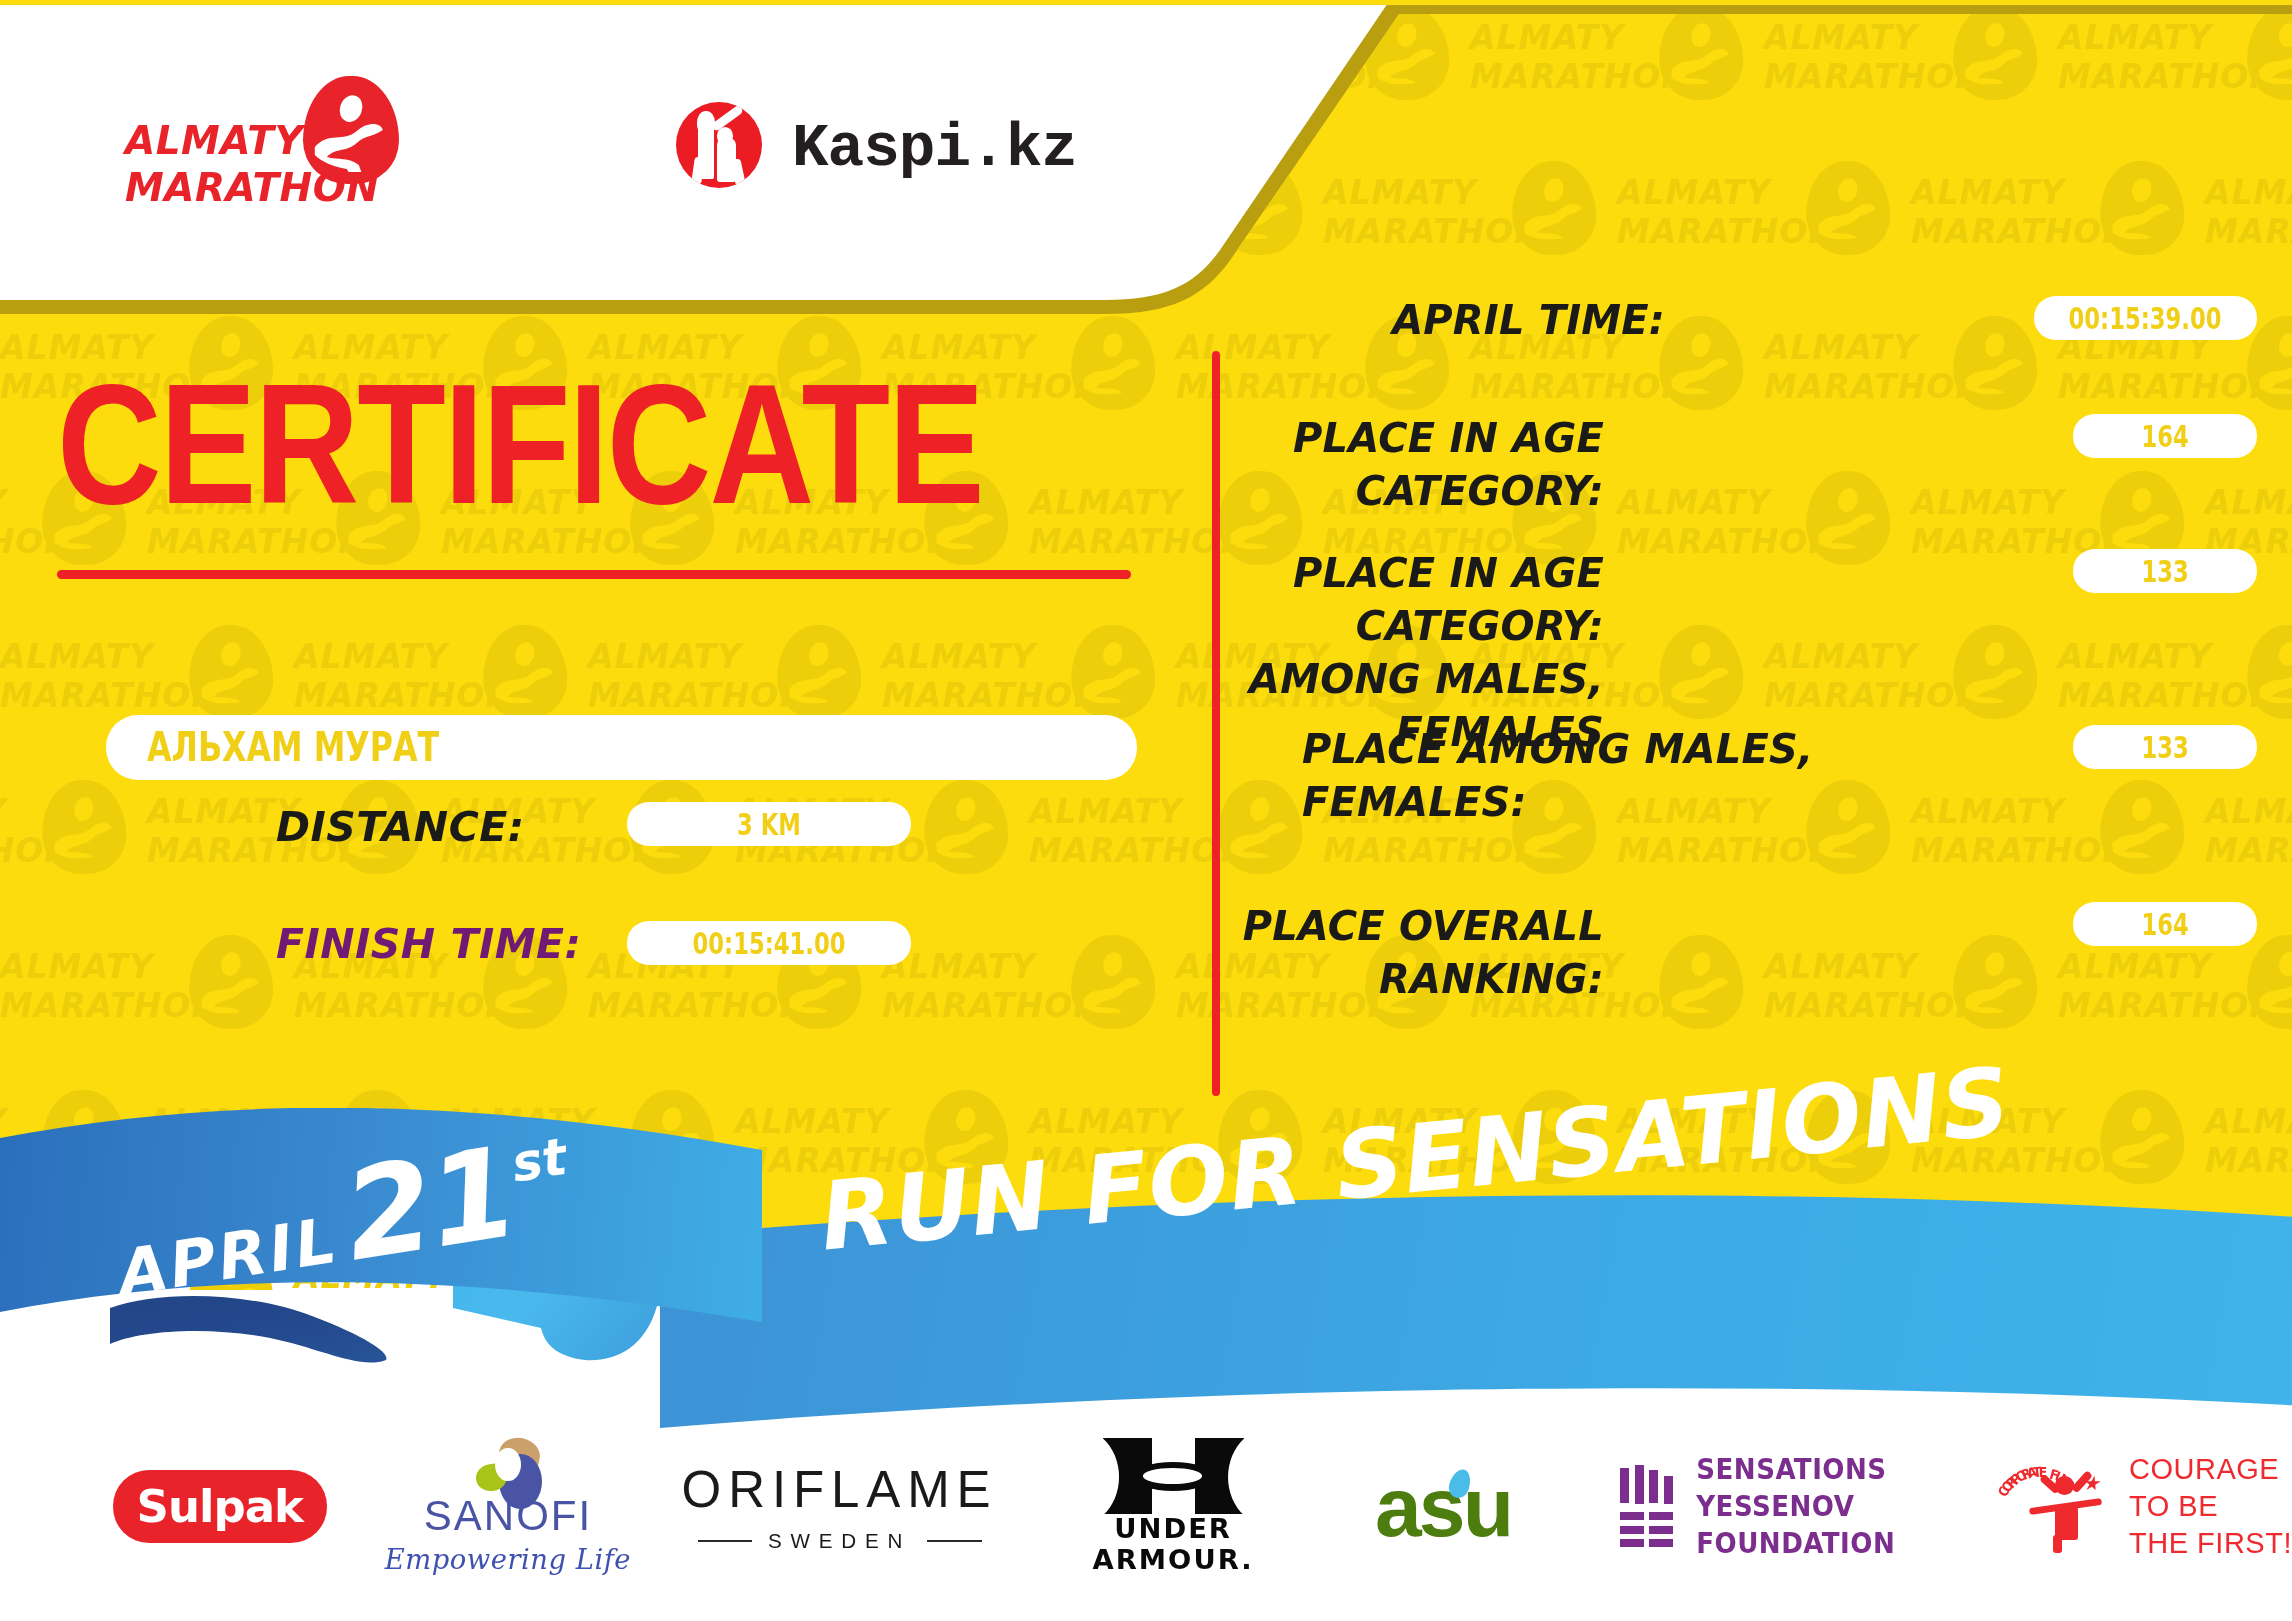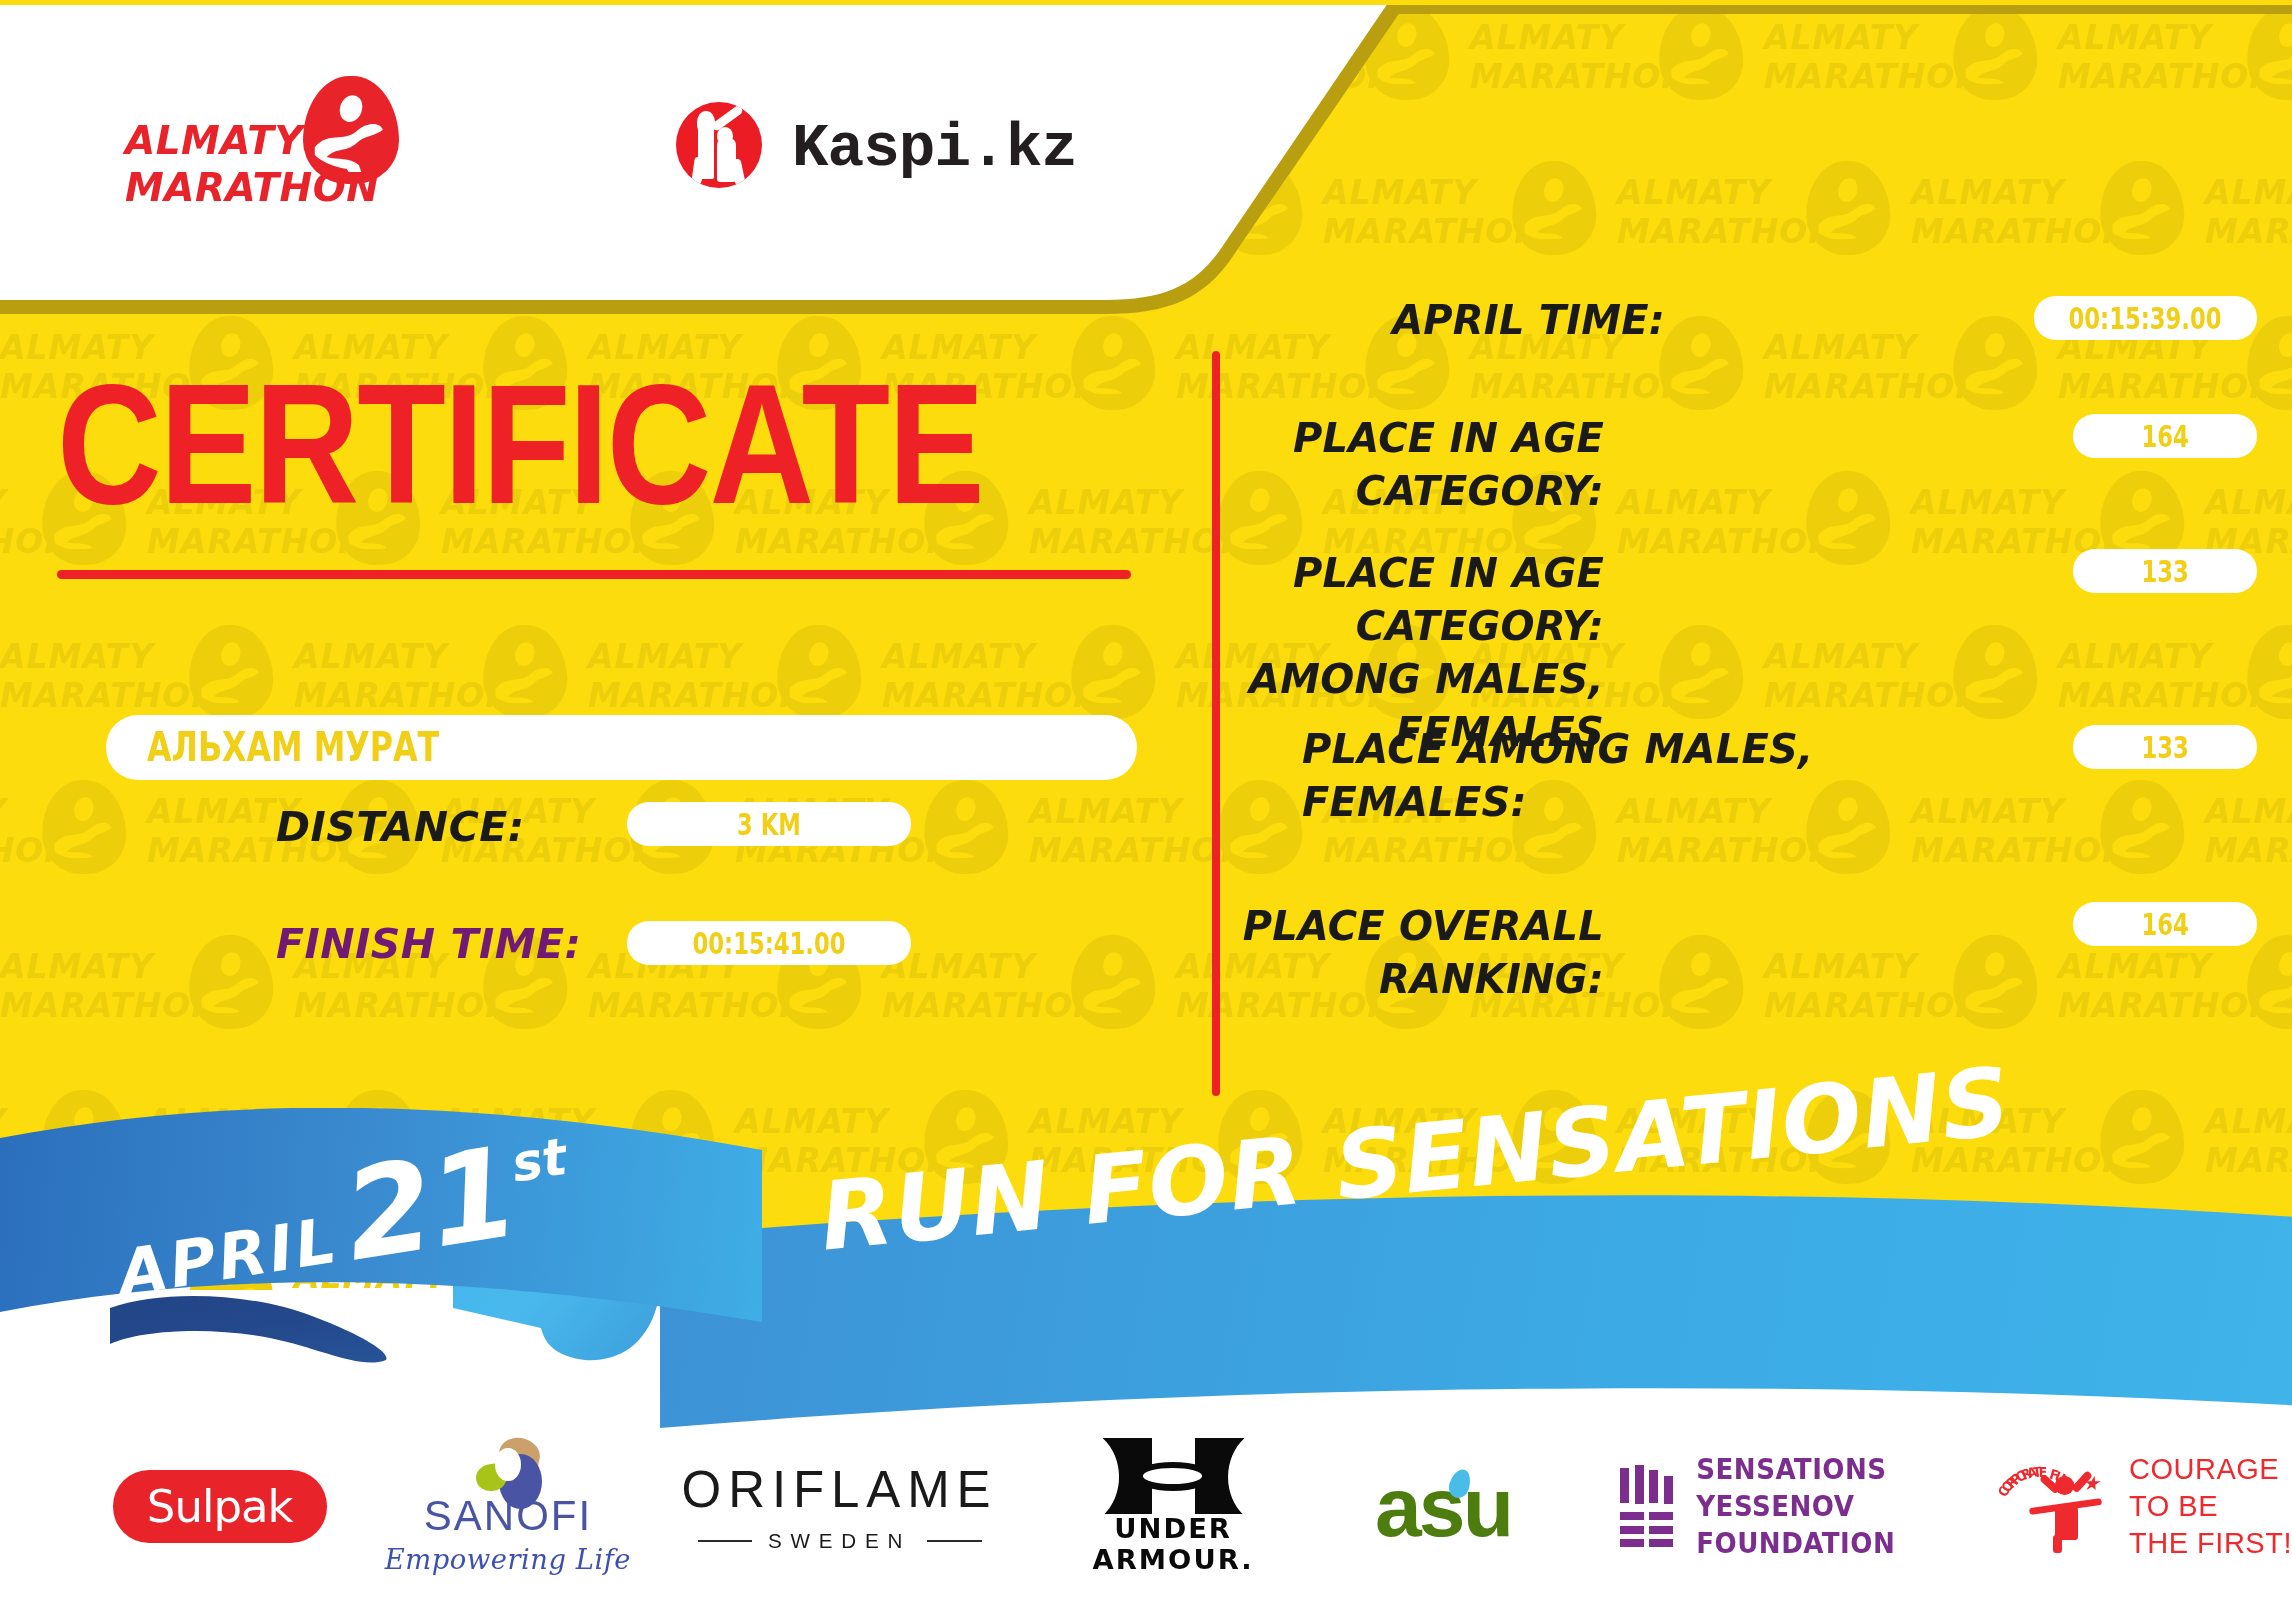--- a/index.html
+++ b/index.html
@@ -337,21 +337,21 @@
   }
   .sp { position:relative; height:137px; display:flex; align-items:center; justify-content:center; }
 
   .sp-sulpak { width:314px; margin-left:76px; }
   .sulpak-badge {
     width:214px; height:73px; background:#E8232A; border-radius:36px;
     display:flex; align-items:center; justify-content:center;
   }
   .sulpak-badge span {
     font-family:"DejaVu Sans", sans-serif;
-    font-weight:normal; font-size:45px; color:#fff;
+    font-weight:bold; font-size:45px; color:#fff;
     letter-spacing:-1px;
   }
 
   .sp-sanofi { width:294px; margin-left:9.8px; flex-direction:column; }
   .sanofi-mark { position:relative; width:76px; height:73px; margin:0 auto 3.9px; }
   .sanofi-mark .s-tan {
     position:absolute; right:5.9px; top:0; width:41px; height:33px;
     background:#CBA06A; border-radius:50% 50% 12% 50%;
     transform:rotate(12deg);
   }

